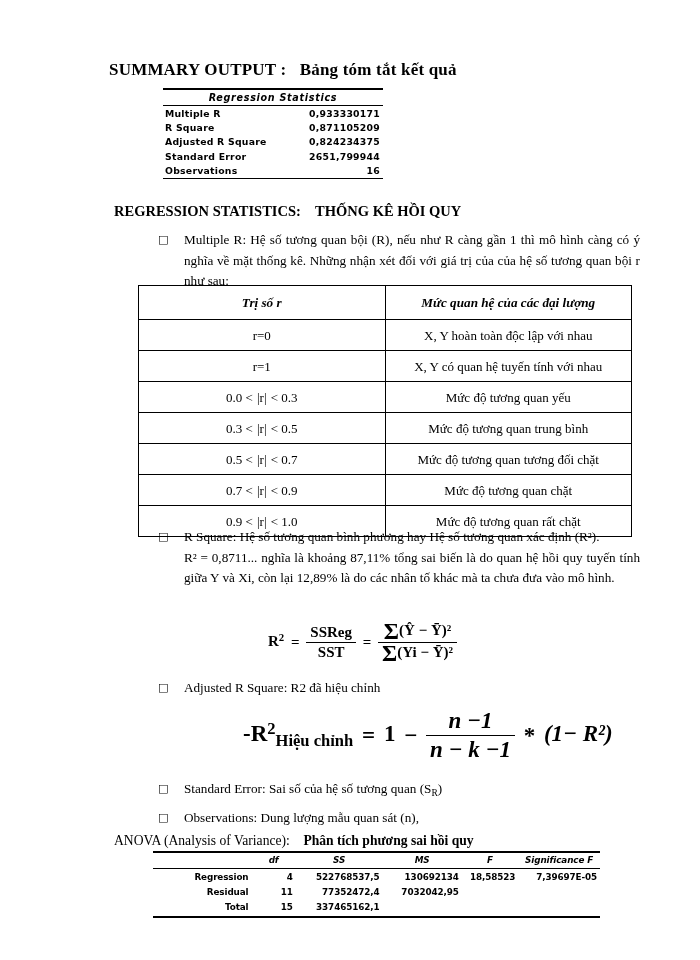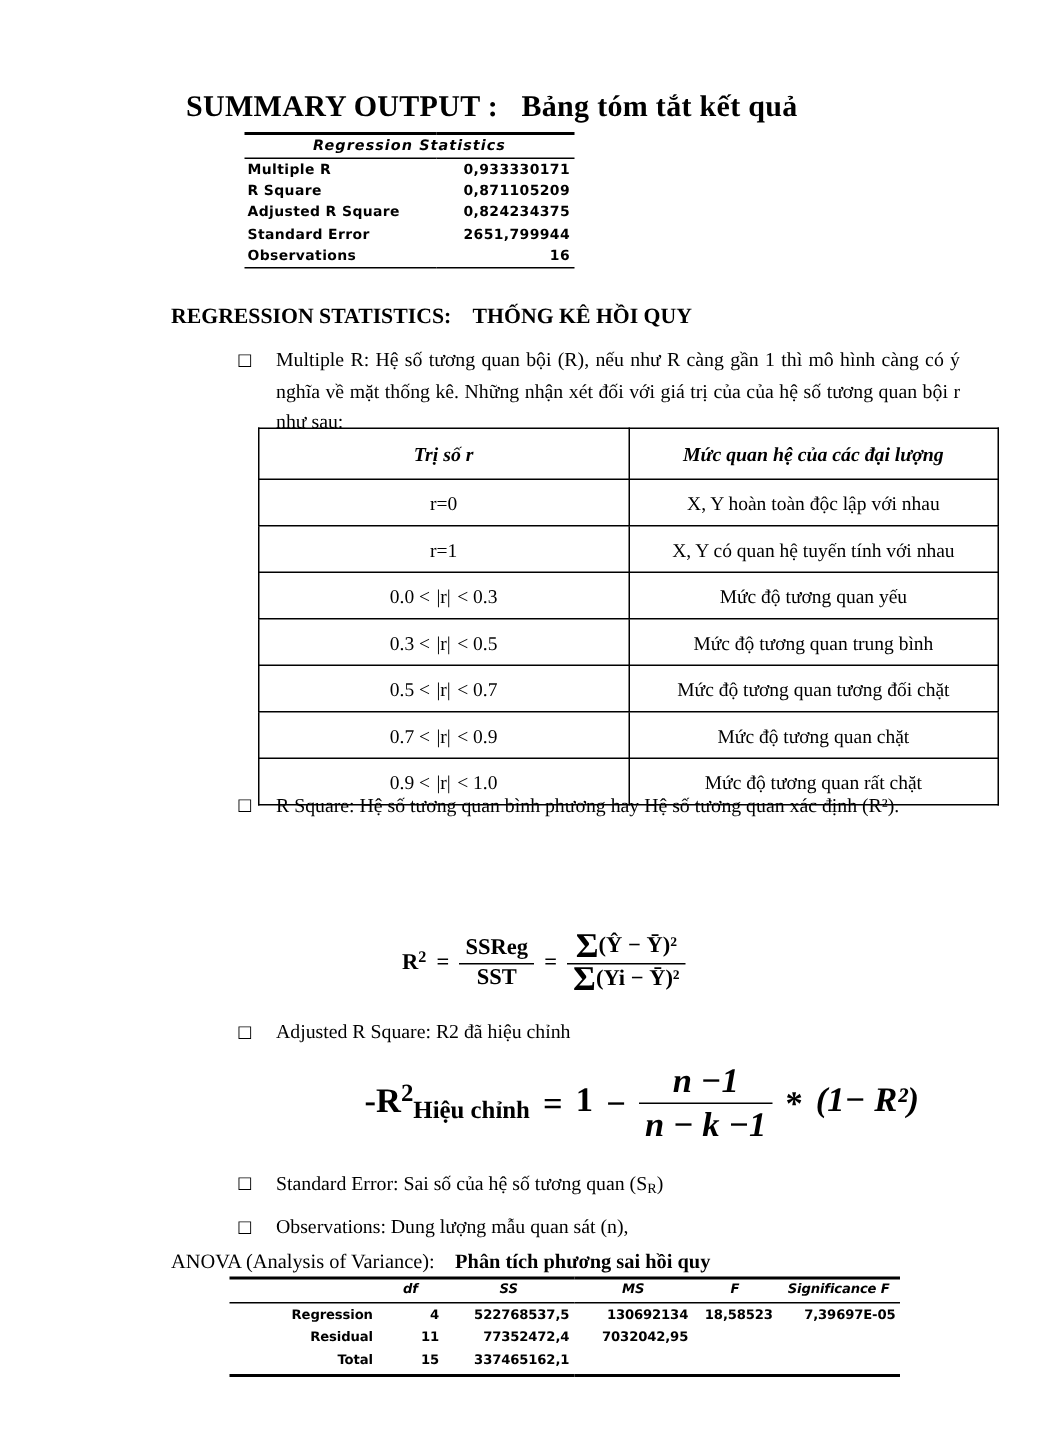--- a/index.html
+++ b/index.html
@@ -12,23 +12,23 @@
     height: 960px;
     position: relative;
     font-family: "Liberation Serif", "DejaVu Serif", serif;
     color: #000000;
     overflow: hidden;
   }
 
   
   .summary-heading {
     position: absolute;
-    left: 124px;
+    left: 109px;
     top: 60px;
-    font-size: 20px;
+    font-size: 17px;
     letter-spacing: 0.2px;
     white-space: nowrap;
   }
   .summary-heading .eng { font-weight: 700; }
   .summary-heading .vn  { font-weight: 700; }
 
   
   .summary-table {
     position: absolute;
     left: 163px;
@@ -96,21 +96,20 @@
 
   
   .corr-table {
     position: absolute;
     left: 138px;
     top: 285px;
     width: 494px;
     border-collapse: collapse;
     font-size: 13px;
     table-layout: fixed;
-    margin-left: 34px;
   }
   .corr-table th, .corr-table td {
     border: 1px solid #000;
     padding: 6.5px 4px;
     text-align: center;
     line-height: 17px;
   }
   .corr-table thead th {
     font-style: italic;
     font-weight: 700;
@@ -298,20 +297,21 @@
       </td>
       <td class="corr-desc">Mức độ tương quan rất chặt</td>
     </tr>
   </tbody>
 </table>
 
 <div class="bullet-block" id="bullet-r-square">
   <div class="bullet-row">
     <span class="bullet-mark">□</span>
     <span class="bullet-text">R  Square: Hệ số tương quan bình  phương  hay Hệ số tương quan xác định (R²).</span>
+    <span class="bullet-text">R² = 0,8711... nghĩa  là khoảng  87,11% tổng sai biến là  do quan hệ hồi quy tuyến tính giữa  Y và Xi, còn lại 12,89% là do các nhân tố khác mà ta chưa đưa vào mô hình.</span>
   </div>
 </div>
 
 <div class="formula" id="formula-r2">
   <span>
     <span>R</span><sup>2</sup>
   </span>
   <span class="eqsym">=</span>
   <span class="frac">
     <span class="num">SSReg</span>

